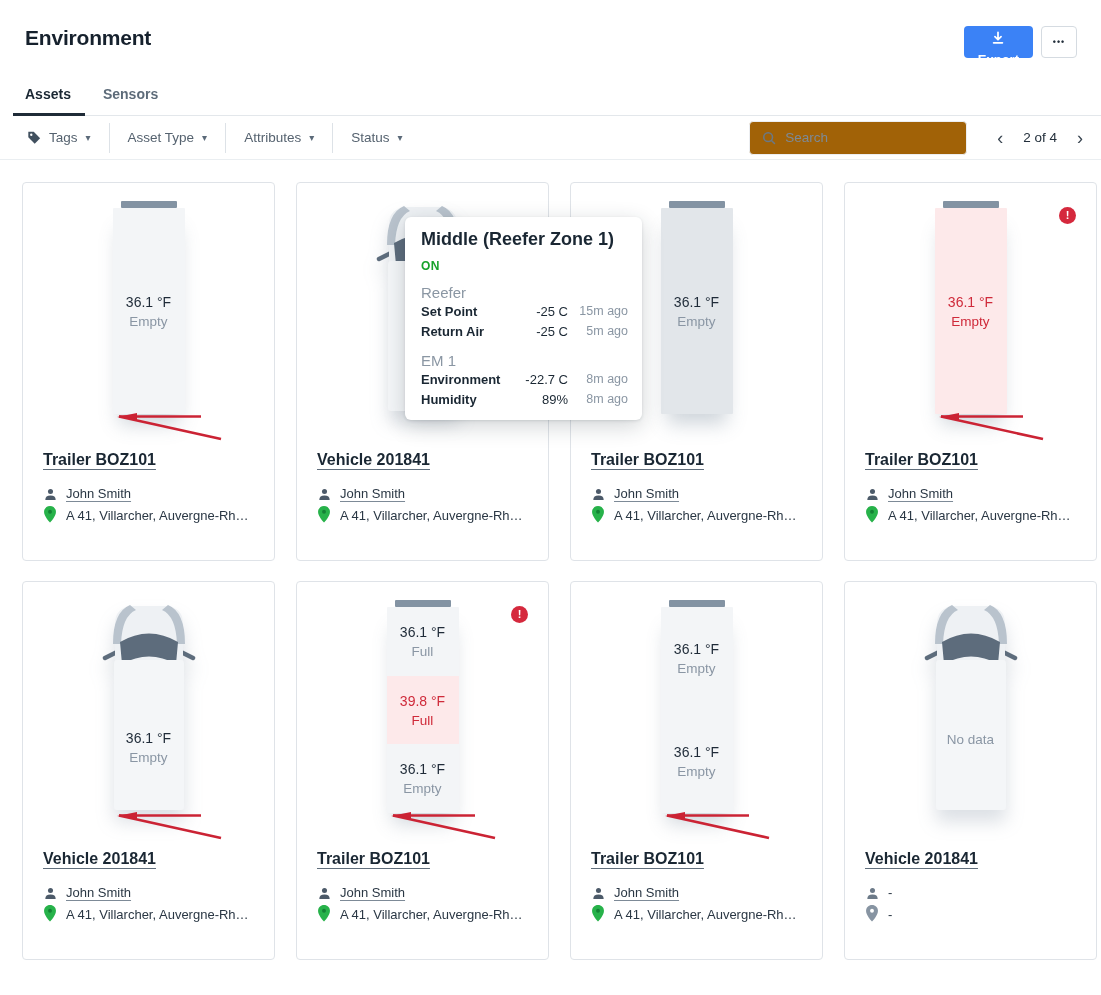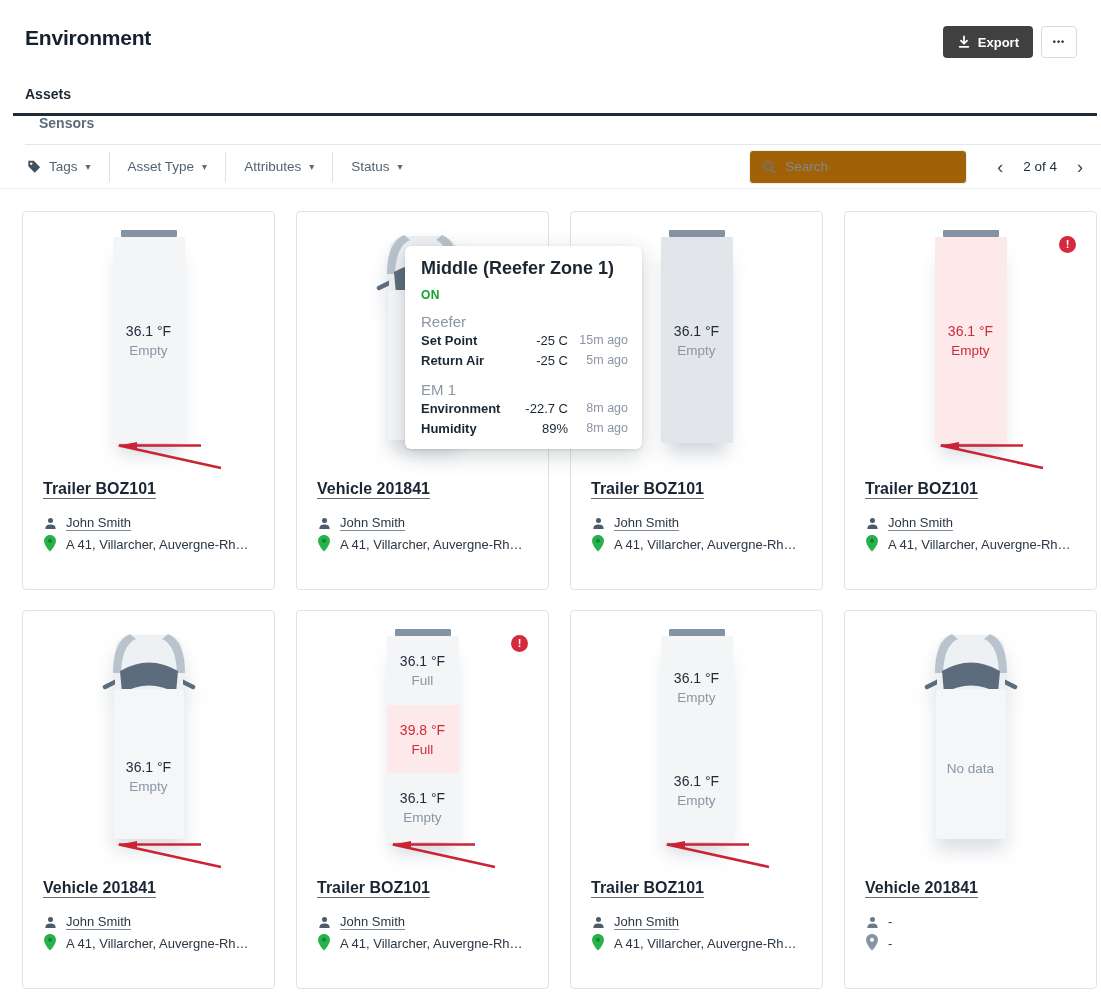--- a/index.html
+++ b/index.html
@@ -3,25 +3,25 @@
 <meta charset="utf-8">
 <style>
   * { box-sizing: border-box; margin: 0; padding: 0; }
   html,body { background:#ffffff; font-family:"Liberation Sans", sans-serif; color:#1a2733; }
   .page { width:1101px; min-height:995px; position:relative; }
 
   
   .header { display:flex; justify-content:space-between; align-items:flex-start; padding:26px 24px 0 25px; }
   .page-title { font-size:21px; font-weight:700; letter-spacing:-0.2px; color:#16212d; }
   .header-actions { display:flex; gap:8px; }
-  .btn-export { display:flex; align-items:center; gap:7px; background:#404040; color:#fff; border:none; border-radius:4px; height:32px; padding:5px 14px; font-size:13px; font-weight:600; font-family:inherit; cursor:pointer; }
+  .btn-export { display:flex; align-items:center; gap:7px; background:#3b82f6; color:#fff; border:none; border-radius:4px; height:32px; padding:5px 14px; font-size:13px; font-weight:600; font-family:inherit; cursor:pointer;flex-direction:column; }
   .btn-more { width:36px; height:32px; background:#fff; border:1px solid #d5dbe1; border-radius:4px; font-size:9px; letter-spacing:1px; color:#222e3a; cursor:pointer; font-weight:700; }
 
   
-  .tabs { margin-top:28px; margin-left:25px; border-bottom:1px solid #e3e7eb; display:flex;flex-direction:column; }
+  .tabs { margin-top:28px; margin-left:25px; border-bottom:1px solid #e3e7eb; display:flex; }
   .tab { font-size:14px; font-weight:700; padding:0 14px 13px 14px; margin-right:4px; color:#5d6b79; cursor:pointer; position:relative; }
   .tab:first-child { padding-left:12px; margin-left:-12px; }
   .tab.active { color:#1a2733; }
   .tab.active::after { content:""; position:absolute; left:0; right:0; bottom:-1px; height:3px; background:#1f2b37; }
 
   
   .filterbar { display:flex; align-items:center; height:44px; padding:0 10px 0 25px; border-bottom:1px solid #eaeef1; }
   .filter { display:flex; align-items:center; gap:8px; font-size:13.5px; color:#55626f; padding:0 18px; cursor:pointer; height:30px; }
   .filter:first-child { padding-left:2px; }
   .filter + .filter { border-left:1px solid #dde2e7; }

